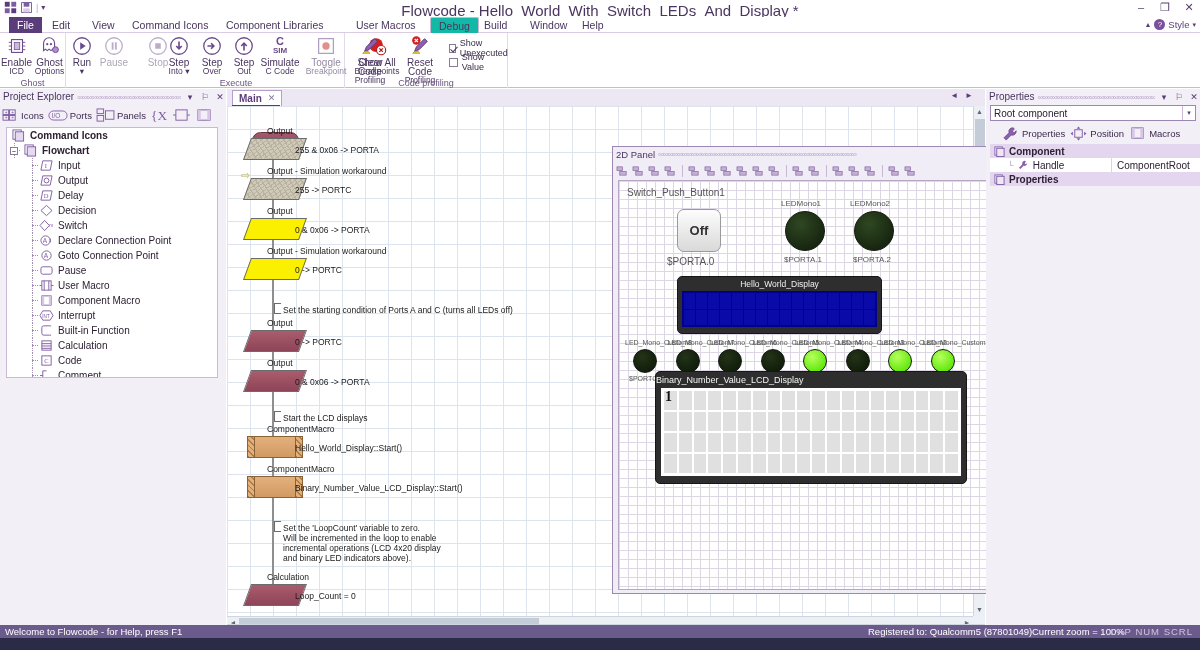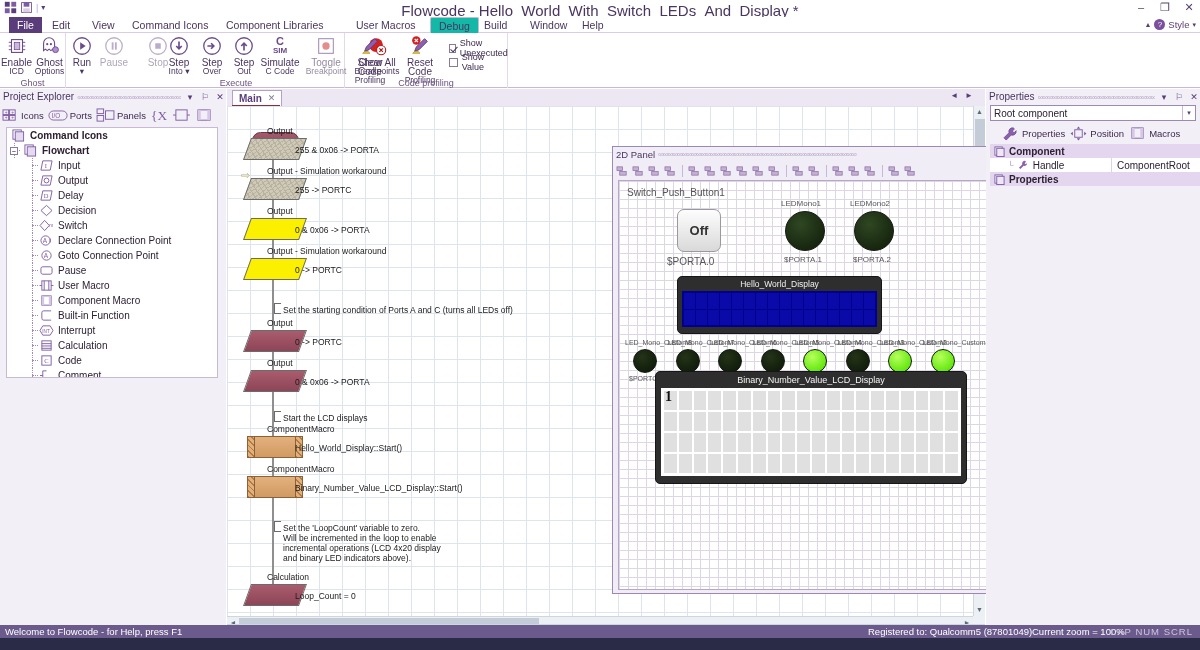--- a/index.html
+++ b/index.html
@@ -197,21 +197,21 @@
 
   .lcd1 {
     position:absolute; background:#2e2e2e; border:1px solid #161616; border-radius:5px;
   }
   .lcd1 .cap { text-align:center; font-size:8.5px; color:#f0f0f0; padding-top:2px; }
   .lcd1 .screen { margin:2px 4px 4px 4px; background:#00008c; display:grid; gap:1px; padding:2px; }
   .lcd1 .cell { background:#0a0aa8; }
   .lcd2 {
     position:absolute; background:#2e2e2e; border:1px solid #161616; border-radius:5px;
   }
-  .lcd2 .cap { text-align:center; font-size:9px; color:#f5f5f5; padding-top:3px; font-weight:normal; }
+  .lcd2 .cap { font-size:9px; color:#f5f5f5; padding-top:3px; font-weight:normal; }
   .lcd2 .screen { margin:3px 5px 5px 5px; background:#ffffff; display:grid; gap:2px; padding:3px; position:relative; }
   .lcd2 .cell { background:#e0e0e0; }
   .lcd2 .digit { position:absolute; left:4px; top:1px; font-size:14px; font-weight:bold; color:#111; font-family:"Liberation Serif", serif; }
 
   
   .rightdock { position:absolute; left:986px; top:89px; width:244px; height:539px; background:#f3eff7; }
   .prop-combo {
     position:absolute; left:4px; top:16px; width:206px; height:16px;
     background:#fff; border:1px solid #9d88b4; display:flex; align-items:center;
   }
@@ -599,33 +599,33 @@
             <rect x="3" y="2" width="10" height="10" fill="none" stroke="#7e5ca3"></rect>
             <rect x="3" y="2" width="2.5" height="10" fill="#d8c6e6"></rect>
             <rect x="10.5" y="2" width="2.5" height="10" fill="#d8c6e6"></rect>
           </svg>
           <span>Component Macro</span>
         </div>
         <div class="tnode lvl2">
           <span style="position: absolute; left: 25px; top: 7px; width: 6px; border-top: 1px dotted rgb(160, 140, 180);"></span>
           <span style="position: absolute; left: 25px; top: 0px; height: 15px; border-left: 1px dotted rgb(160, 140, 180);"></span>
           <svg viewBox="0 0 16 14" class="tico">
+            <path d="M4 2h8l3 5-3 5H4L1 7z" fill="none" stroke="#7e5ca3"></path>
+            <text x="3.5" y="9.5" font-size="5" fill="#7e5ca3">INT</text>
+          </svg>
+          <span>Interrupt</span>
+        </div>
+        <div class="tnode lvl2">
+          <span style="position: absolute; left: 25px; top: 7px; width: 6px; border-top: 1px dotted rgb(160, 140, 180);"></span>
+          <span style="position: absolute; left: 25px; top: 0px; height: 15px; border-left: 1px dotted rgb(160, 140, 180);"></span>
+          <svg viewBox="0 0 16 14" class="tico">
             <path d="M11 2H5a2 2 0 0 0-2 2v6a2 2 0 0 0 2 2h6" fill="none" stroke="#7e5ca3"></path>
             <path d="M11 2h2M11 12h2" stroke="#7e5ca3"></path>
           </svg>
           <span>Built-in Function</span>
-        </div>
-        <div class="tnode lvl2">
-          <span style="position: absolute; left: 25px; top: 7px; width: 6px; border-top: 1px dotted rgb(160, 140, 180);"></span>
-          <span style="position: absolute; left: 25px; top: 0px; height: 15px; border-left: 1px dotted rgb(160, 140, 180);"></span>
-          <svg viewBox="0 0 16 14" class="tico">
-            <path d="M4 2h8l3 5-3 5H4L1 7z" fill="none" stroke="#7e5ca3"></path>
-            <text x="3.5" y="9.5" font-size="5" fill="#7e5ca3">INT</text>
-          </svg>
-          <span>Interrupt</span>
         </div>
         <div class="tnode lvl2">
           <span style="position: absolute; left: 25px; top: 7px; width: 6px; border-top: 1px dotted rgb(160, 140, 180);"></span>
           <span style="position: absolute; left: 25px; top: 0px; height: 15px; border-left: 1px dotted rgb(160, 140, 180);"></span>
           <svg viewBox="0 0 16 14" class="tico">
             <rect x="3" y="2" width="10" height="10" fill="none" stroke="#7e5ca3"></rect>
             <line x1="3" y1="5" x2="13" y2="5" stroke="#7e5ca3"></line>
             <line x1="3" y1="7.5" x2="13" y2="7.5" stroke="#7e5ca3"></line>
             <line x1="3" y1="10" x2="13" y2="10" stroke="#7e5ca3"></line>
           </svg>

